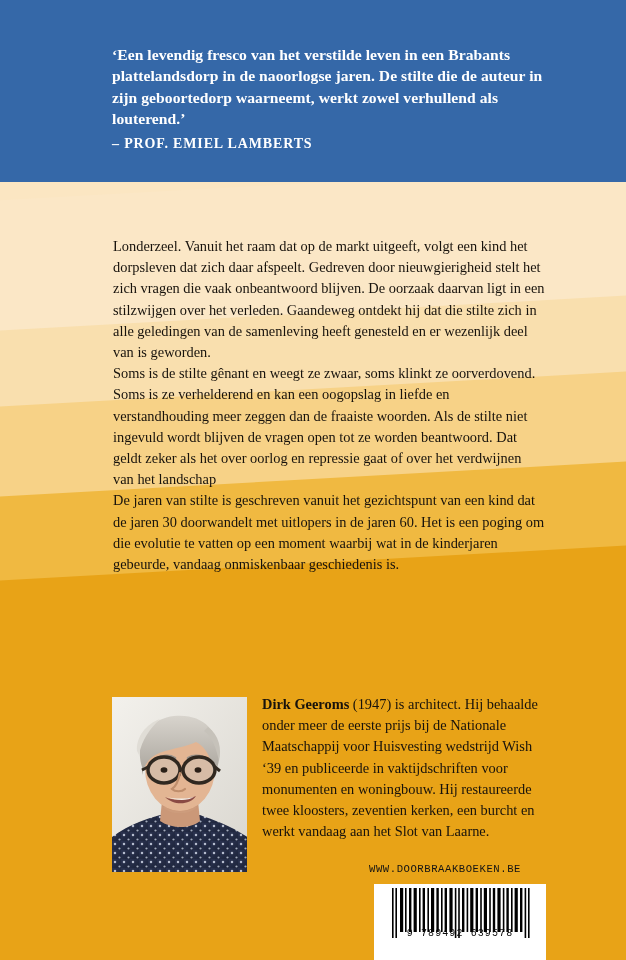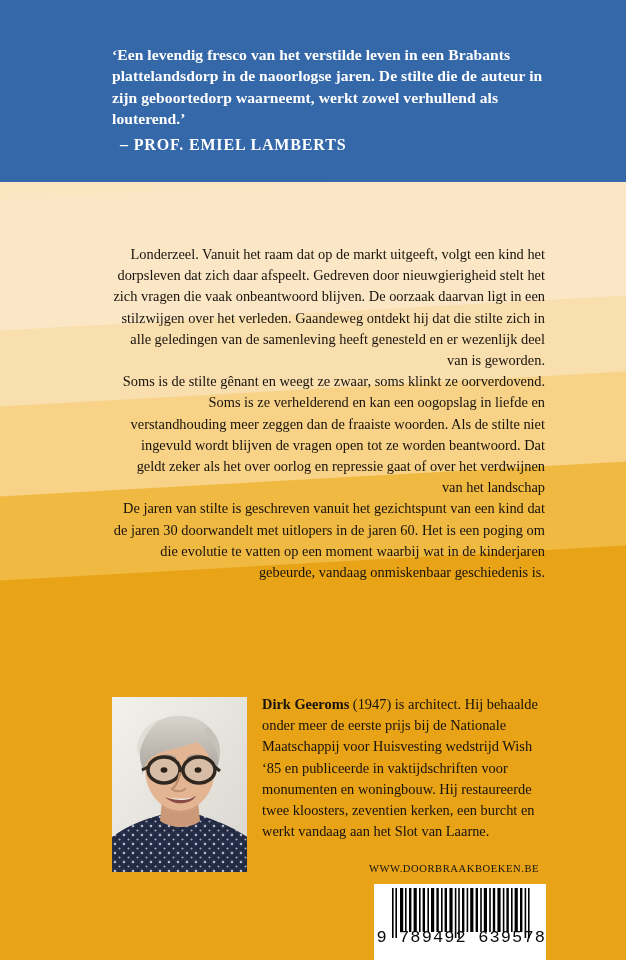--- a/index.html
+++ b/index.html
@@ -51,36 +51,34 @@
     line-height: 21.4px;
     letter-spacing: 0.05px;
   }
   .attribution {
     position: absolute;
     left: 112px;
     top: 136px;
     color: #ffffff;
     font-family: "Liberation Serif", "DejaVu Serif", serif;
     font-weight: bold;
-    font-size: 16px;
+    font-size: 14px;
     letter-spacing: 0.85px;
-    margin-left: 8px;
   }
 
   
   .body-text {
     position: absolute;
     left: 113px;
-    top: 244px;
+    top: 236px;
     width: 432px;
     color: #17120c;
     font-size: 14.4px;
     line-height: 21.2px;
     z-index: 6;
-    text-align: right;
   }
   .body-text p { margin: 0; }
   .body-text .ital { }
 
   
   .photo-frame {
     position: absolute;
     left: 112px;
     top: 697px;
     width: 135px;
@@ -111,35 +109,35 @@
     width: 172px;
     height: 76px;
     background: #ffffff;
     z-index: 6;
   }
   .url {
     position: absolute;
     left: 369px;
     top: 863px;
     color: #141414;
-    font-family: Liberation Serif, serif;
+    font-family: Liberation Mono, monospace;
     font-size: 10.6px;
     letter-spacing: 0.55px;
     z-index: 7;
     white-space: nowrap;
   }
   .barcode-svg { display: block; width: 172px; height: 62px; }
   .isbn-digits {
     position: absolute;
     left: 374px;
     top: 928px;
     width: 172px;
-    text-align: right;
+    text-align: center;
     font-family: "Liberation Mono", "DejaVu Sans Mono", monospace;
-    font-size: 17px;
+    font-size: 10px;
     letter-spacing: 1.1px;
     color: #0a0a0a;
     z-index: 8;
   }
 </style>
 </head>
 <body>
 
 <div id="cover">
 
@@ -209,21 +207,21 @@
       <path d="M 68 76 C 66 86 63 90 60 92 C 63 95 70 95 73 92" stroke="#bf8e6c" stroke-width="2.2" fill="none" stroke-linecap="round"></path>
 
       <path d="M 53 100 C 62 109 78 108 84 99 C 76 103 61 104 53 100 Z" fill="#8a4a44"></path>
       <path d="M 55 100 C 64 104 76 104 82 100 C 74 102 62 102 55 100 Z" fill="#f4efe8"></path>
 
       <path d="M 52 110 C 60 117 76 117 84 110" stroke="#cf9f7e" stroke-width="2" fill="none" opacity="0.6"></path>
     </svg>
   </div>
 
   <div class="bio">
-    <b>Dirk Geeroms</b><span> (1947) is architect. Hij behaalde onder meer de eerste prijs bij de Nationale Maatschappij voor Huisvesting wedstrijd Wish ‘85 en publiceerde in vaktijdschriften voor monumenten en woningbouw. Hij restaureerde twee kloosters, zeventien kerken, een burcht en werkt vandaag aan het Slot van Laarne.</span>
+    <b>Dirk Geeroms</b><span> (1947) is architect. Hij behaalde onder meer de eerste prijs bij de Nationale Maatschappij voor Huisvesting wedstrijd Wish ‘39 en publiceerde in vaktijdschriften voor monumenten en woningbouw. Hij restaureerde twee kloosters, zeventien kerken, een burcht en werkt vandaag aan het Slot van Laarne.</span>
   </div>
 
   <div class="url">WWW.DOORBRAAKBOEKEN.BE</div>
 
   <div class="barcode-box">
     <svg class="barcode-svg" viewBox="0 0 172 62" preserveAspectRatio="none">
       <rect x="0" y="0" width="172" height="62" fill="#ffffff"></rect>
       <g fill="#000000">
         <rect x="18" y="4" width="1.6" height="50"></rect>
           <rect x="21.4" y="4" width="1.6" height="50"></rect>

